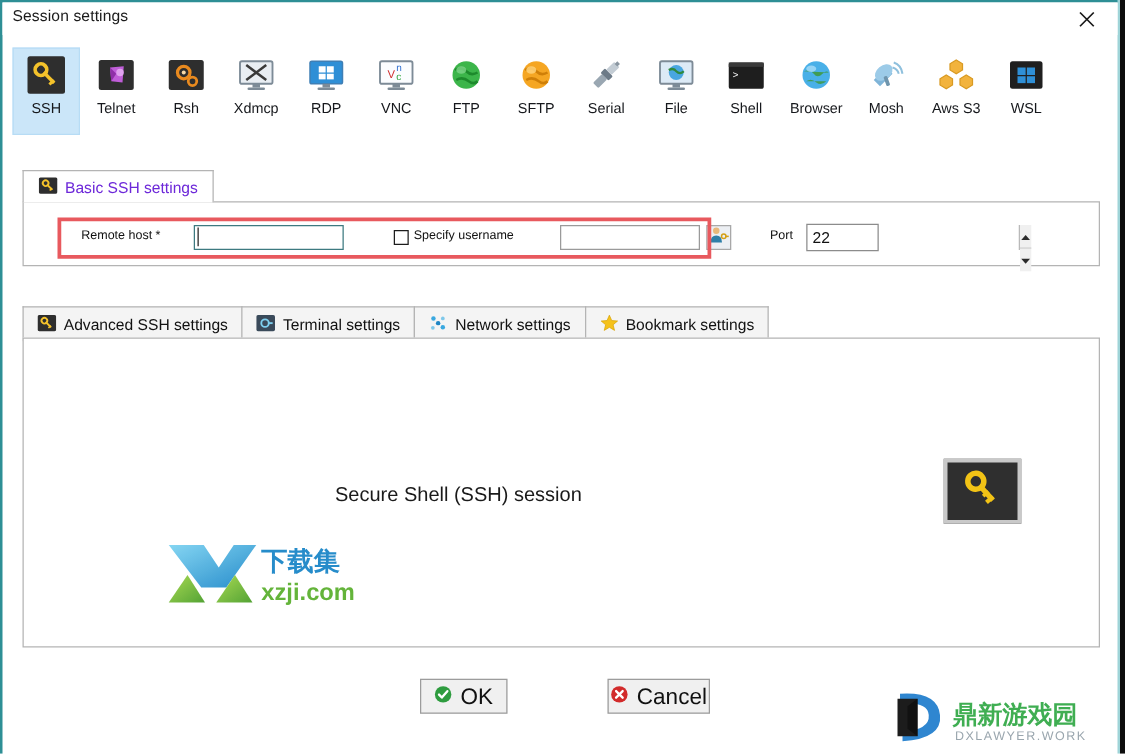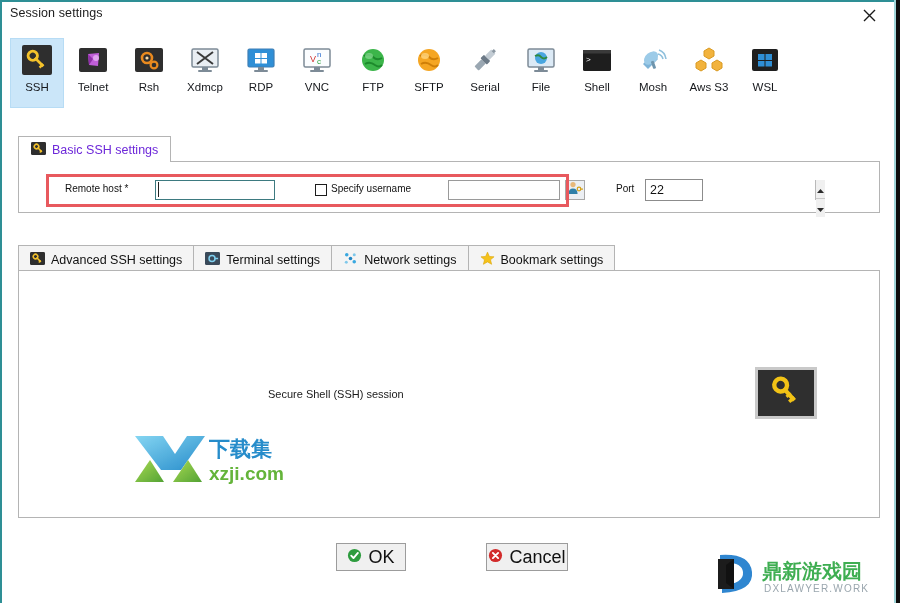--- a/index.html
+++ b/index.html
@@ -154,21 +154,21 @@
     box-sizing:border-box; cursor:pointer;
     margin-right:-1px;
   }
   #main-panel {
     position:absolute; left:18px; top:270px; width:862px; height:248px;
     background:#ffffff; border:1px solid #b4b4b4;
     box-sizing:border-box;
   }
   #session-caption {
     position:absolute; left:268px; top:388px;
-    font-size:11px; color:#1a1a1a; white-space:nowrap;
+    font-size:16px; color:#1a1a1a; white-space:nowrap;
   }
   #big-key {
     position:absolute; left:755px; top:367px; width:62px; height:52px;
     background:#2f2f2f; border:3px solid #c9c9c9; box-sizing:border-box;
     display:flex; align-items:center; justify-content:center;
   }
 
   
   #wm-xzji {
     position:absolute; left:133px; top:430px; width:150px; height:58px;
@@ -348,20 +348,31 @@
       <span class="ico">
         <svg width="32" height="32" viewBox="0 0 32 32">
           <rect x="2" y="6" width="28" height="21" rx="1.5" fill="#1e1e1e"></rect>
           <rect x="2" y="6" width="28" height="3.5" fill="#3a3a3a"></rect>
           <text x="5" y="18" font-family="Liberation Mono, monospace" font-size="8" fill="#ffffff">&gt;</text>
         </svg>
       </span>
       <span class="lbl">Shell</span>
     </div>
 
+    <div class="proto">
+      <span class="ico">
+        <svg width="32" height="32" viewBox="0 0 32 32">
+          <circle cx="16" cy="16" r="11" fill="#49b0e8"></circle>
+          <path d="M6 13 Q11 11 14 15 Q17 19 21 15 Q24 12 26 14" fill="#3f9a44" opacity=".9"></path>
+          <path d="M8 21 Q12 18 16 22 Q20 25 24 21" fill="#3f9a44" opacity=".85"></path>
+          <ellipse cx="12" cy="11" rx="4" ry="2.6" fill="#a9ddf7" opacity=".8"></ellipse>
+        </svg>
+      </span>
+      <span class="lbl">Browser</span>
+    </div>
 
     <div class="proto">
       <span class="ico">
         <svg width="32" height="32" viewBox="0 0 32 32">
           <path d="M6 25 L16 15 L21 20 L11 30 Z" fill="#7fb4d8" transform="translate(0,-5)"></path>
           <ellipse cx="14" cy="14" rx="8" ry="5.5" fill="#9ccbe8" transform="rotate(-40 14 14)"></ellipse>
           <rect x="15" y="17" width="3" height="8" rx="1" fill="#6f95ad" transform="rotate(-20 16 21)"></rect>
           <path d="M21 10 Q25 11 26 15" stroke="#8fc0dd" stroke-width="1.6" fill="none"></path>
           <path d="M22 6 Q28 8 29 15" stroke="#8fc0dd" stroke-width="1.6" fill="none"></path>
         </svg>

